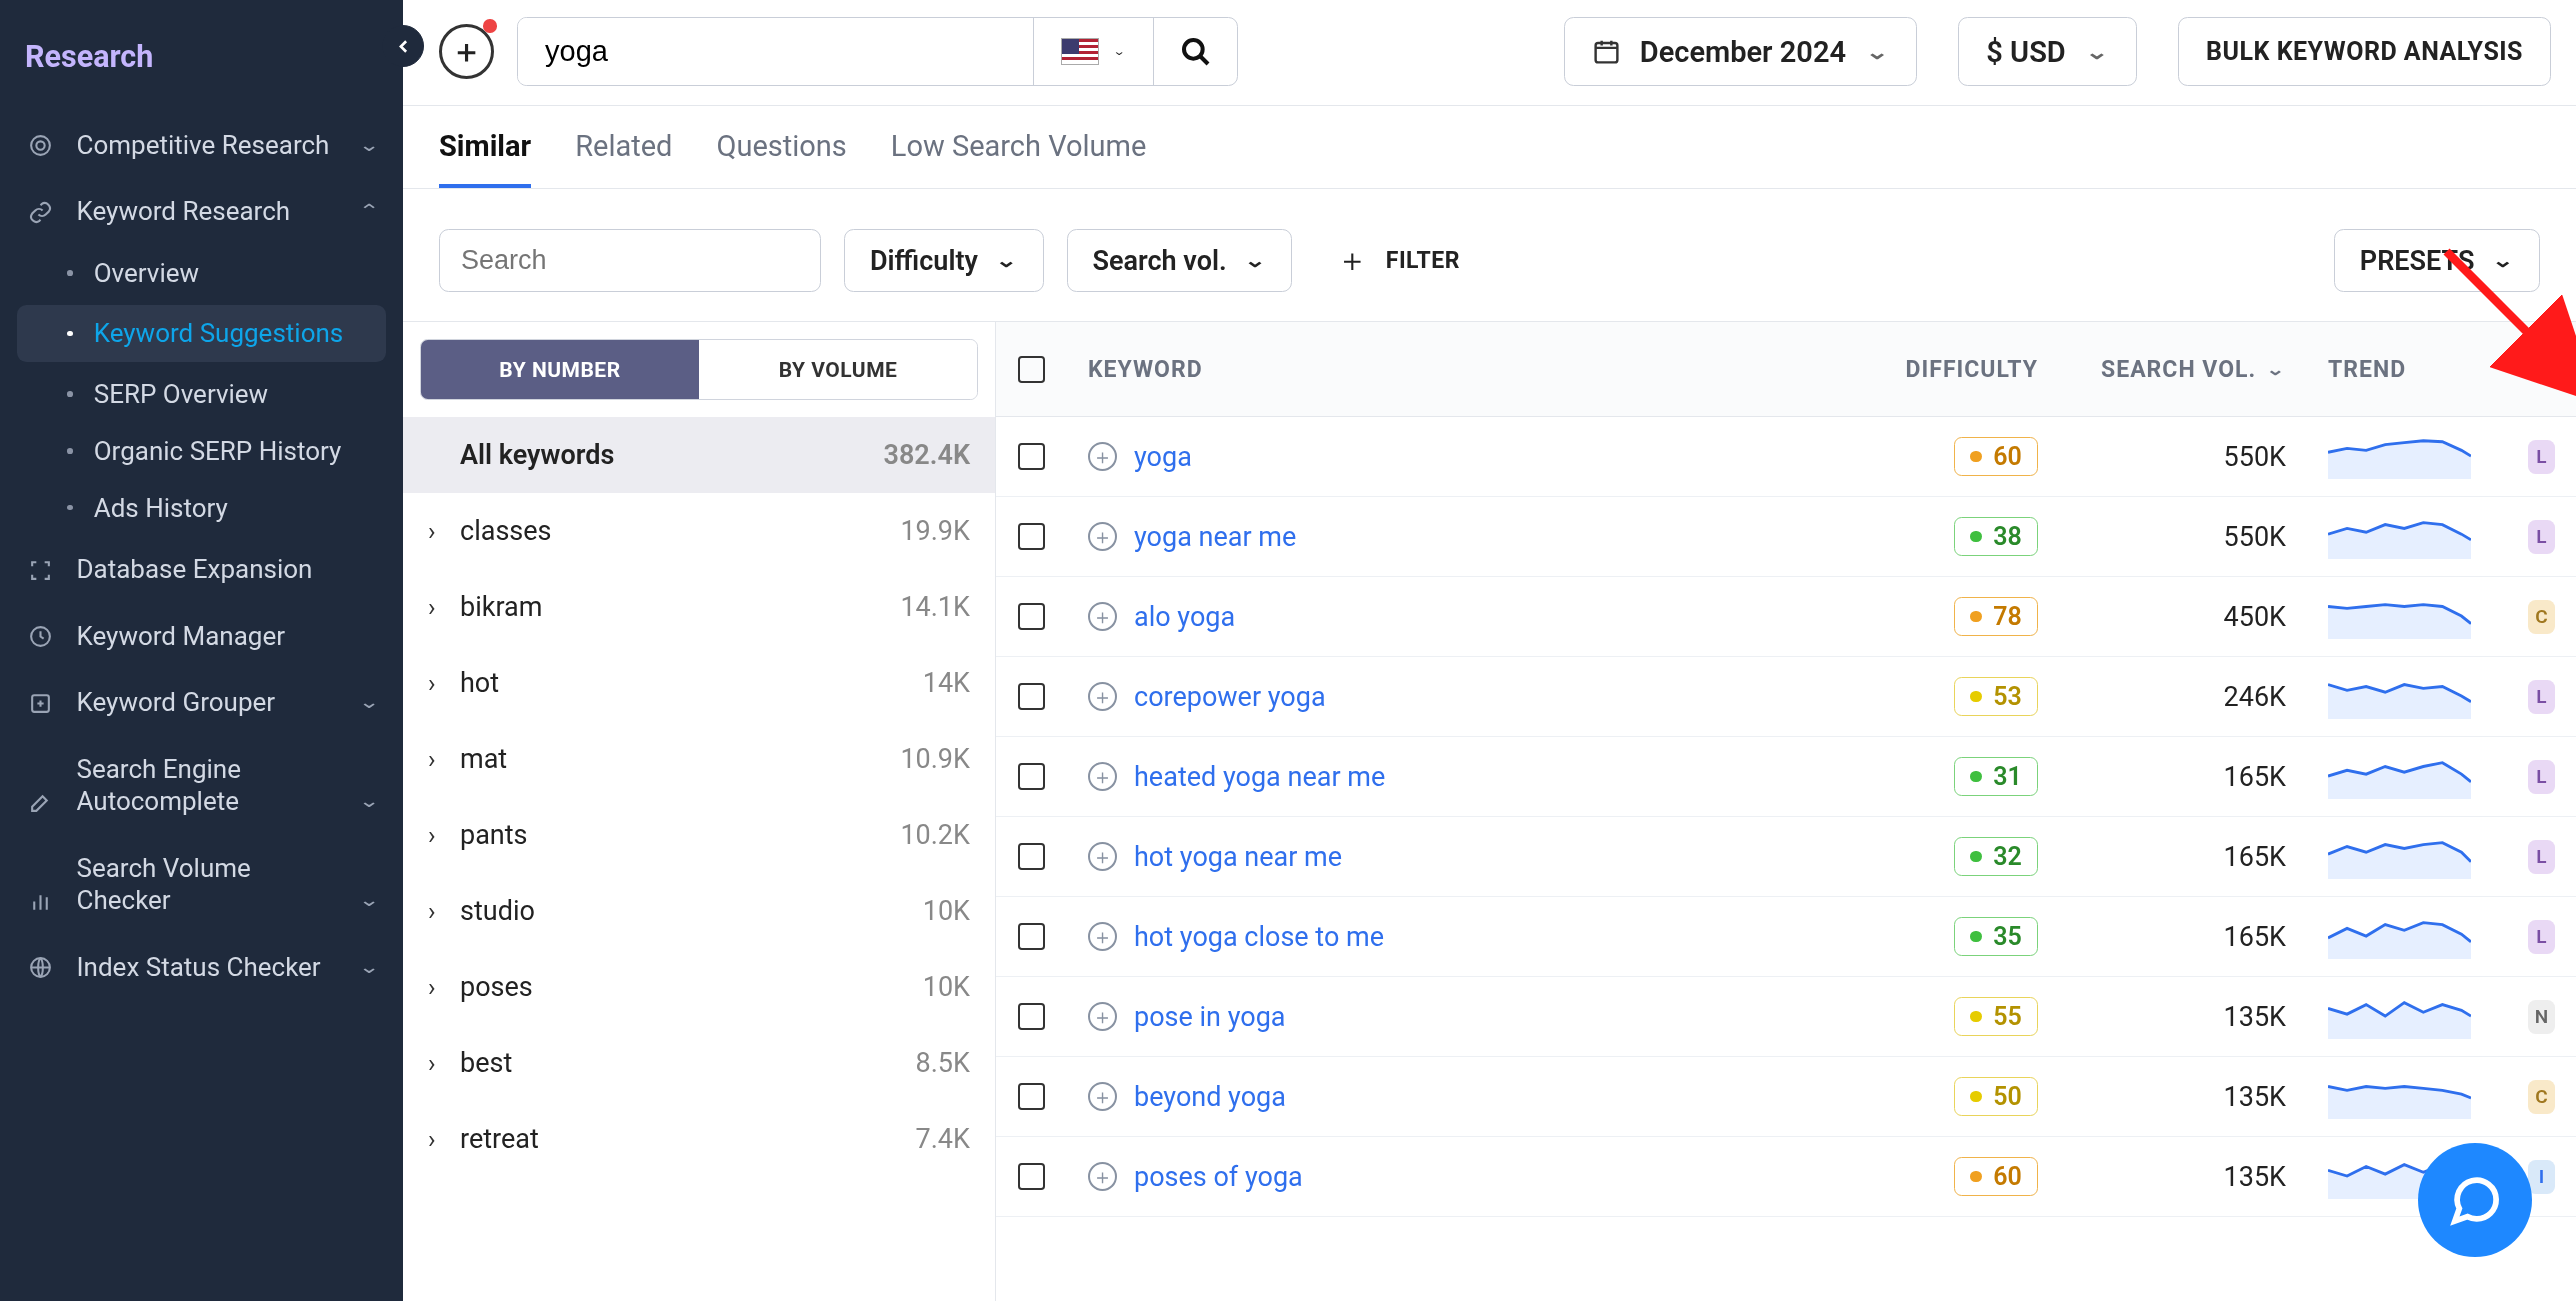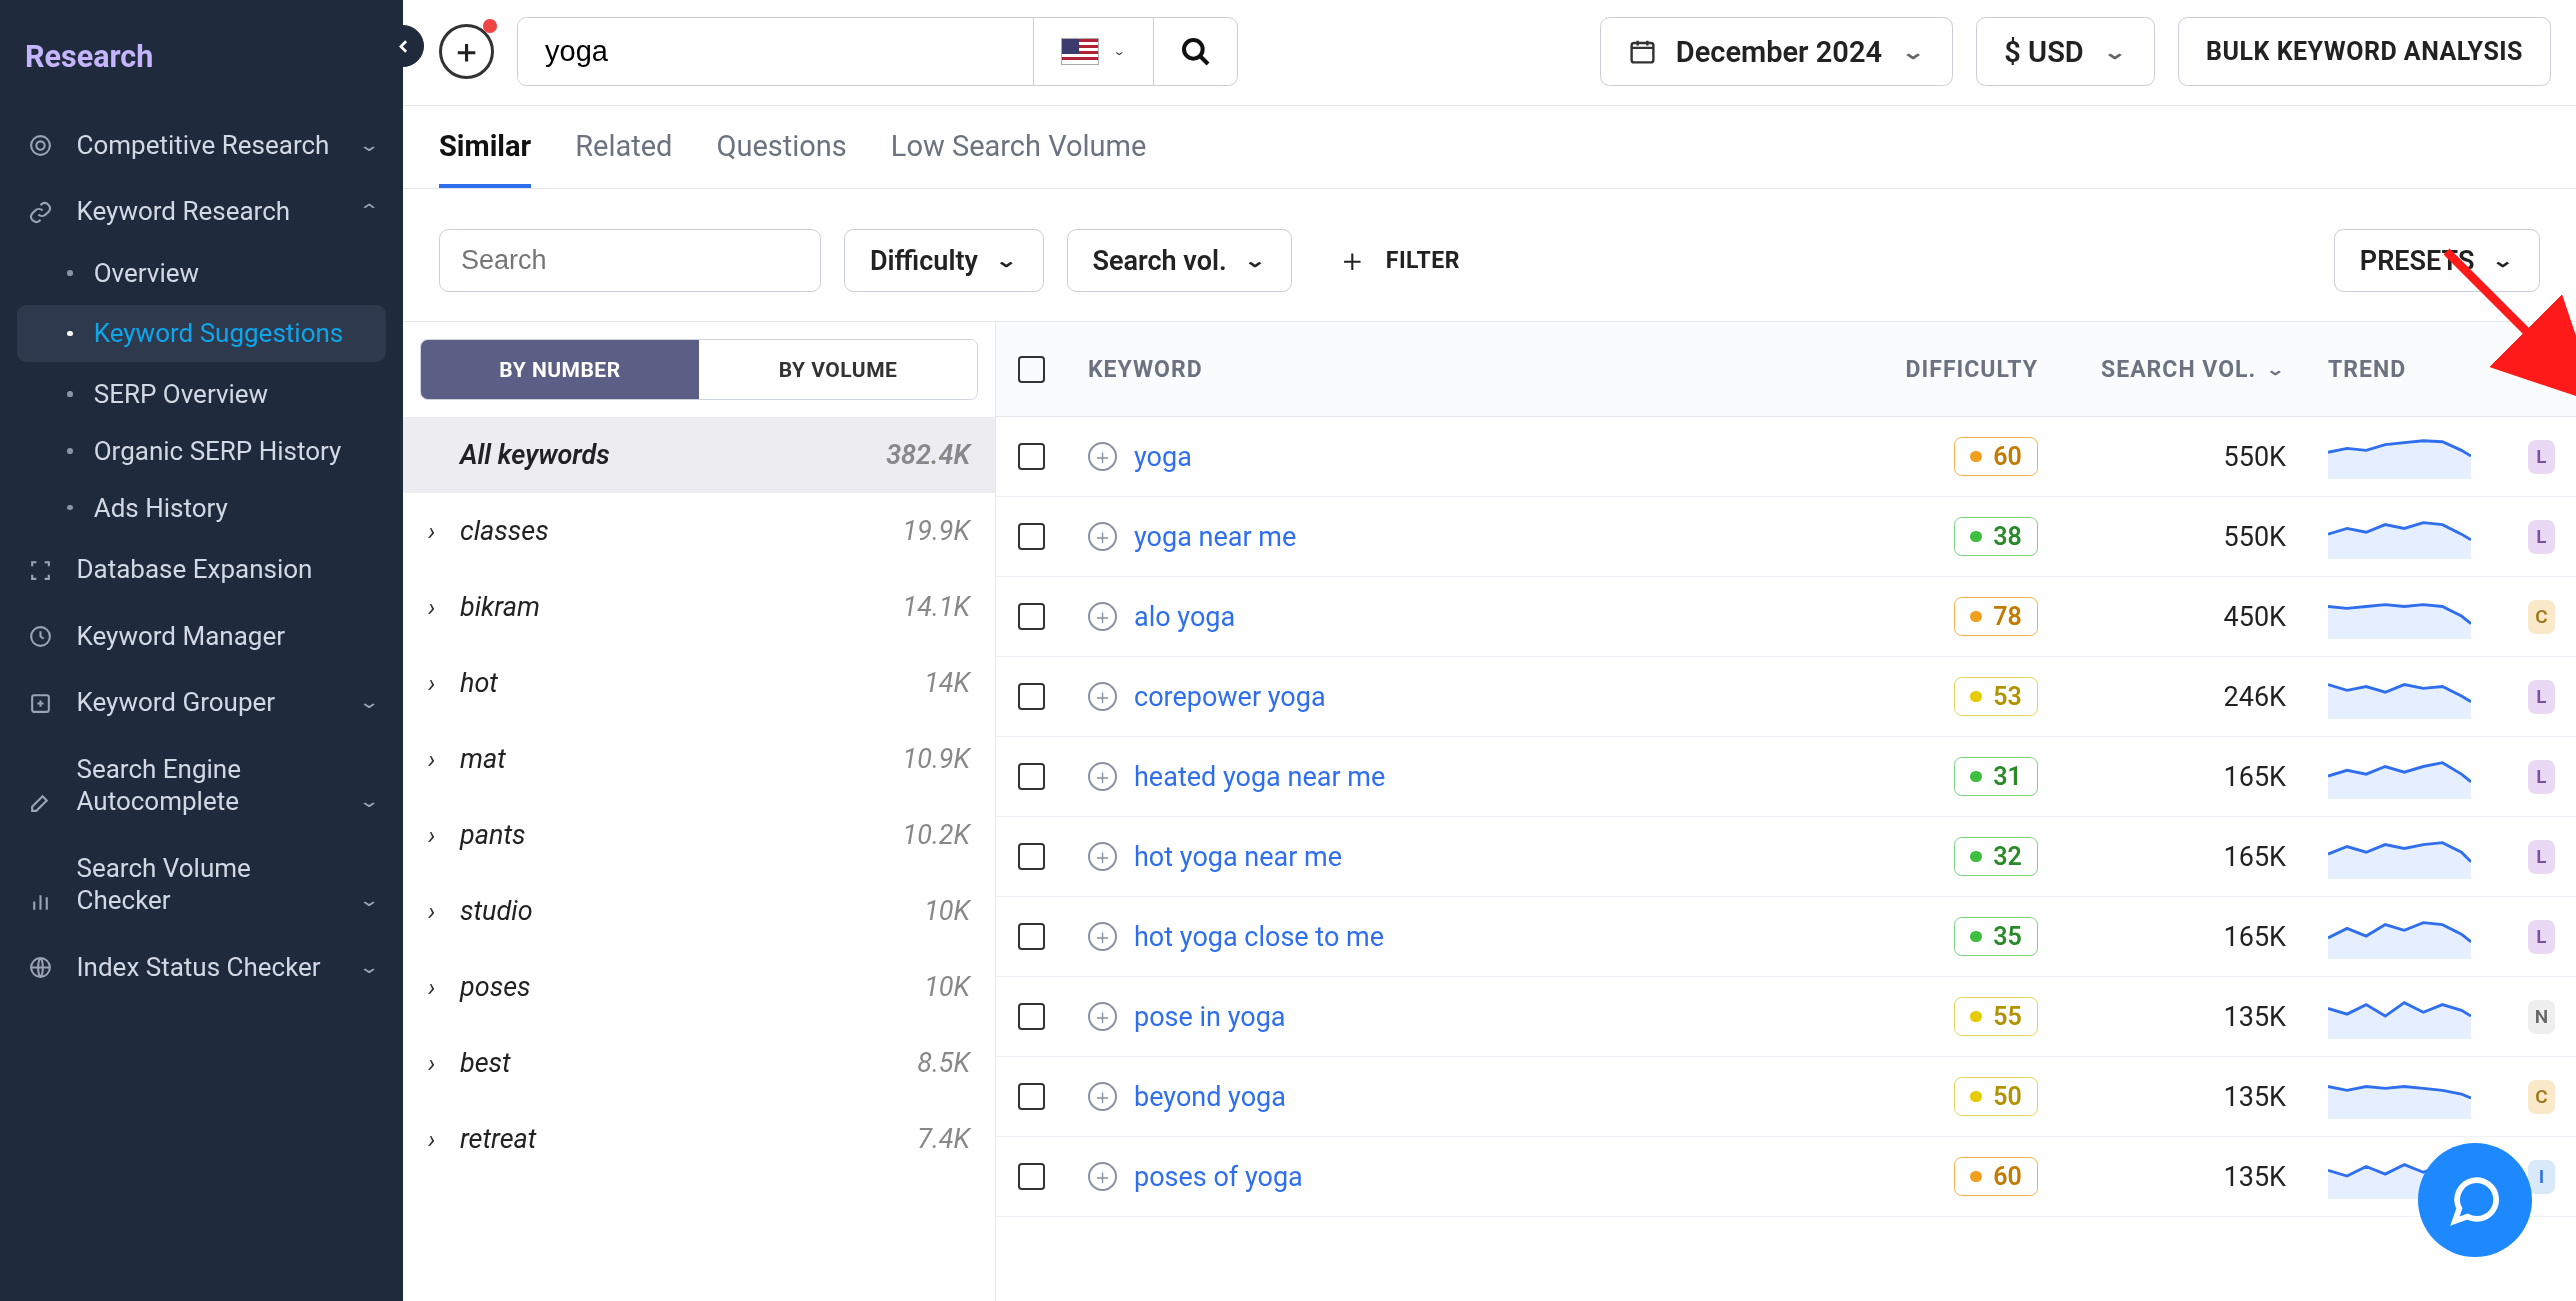--- a/index.html
+++ b/index.html
@@ -103,21 +103,21 @@
 .flag-us{
   width:38px;height:27px;background:linear-gradient(#b22234 0 12%,#fff 12% 24%,#b22234 24% 36%,#fff 36% 48%,#b22234 48% 60%,#fff 60% 72%,#b22234 72% 84%,#fff 84% 100%);position:relative;border:1px solid #aaa;
 }
 .flag-us::before{content:"";position:absolute;left:0;top:0;width:17px;height:15.3px;background:#3c3b6e;}
 .searchbox .go{
   border-left:1.9px solid #c9ced8; height:100%; width:84px; display:flex;align-items:center;justify-content:center;
 }
 .spacer{flex:1;}
 .pill{
   height:69px;border:1.9px solid #c9ced8;border-radius:9.5px;display:flex;align-items:center;
-  gap:19px; padding:0 27px; font-size:29px; font-weight:600; color:#222; background:#fff;
+  gap:19px; padding:0 27px; font-size:29px; font-weight:600; color:#222; background:#fff;margin-left:18px;
 }
 .pill .chev{color:#666;}
 .bulkbtn{font-size:25px; font-weight:700; letter-spacing:0.5px;}
 
 
 .tabs {
   display:flex; gap:44px; padding: 23px 0 0 36px; font-size:29px; color:#6b7280;
   border-bottom: 1.9px solid #e4e7ec;
 }
 .tabs .tab{padding-bottom:21px; cursor:pointer;}
@@ -143,21 +143,21 @@
   display:flex;
   border-top:1.9px solid #e4e7ec;
   flex:1;
   min-height:0;
 }
 .leftcol{ width:593px; border-right:1.9px solid #e4e7ec; display:flex;flex-direction:column;}
 .toggle{display:flex;margin:17px; border:1.9px solid #d0d4dd;border-radius:7.6px;overflow:hidden;height:61px;}
 .toggle div{flex:1;display:flex;align-items:center;justify-content:center;font-size:21px;font-weight:700;letter-spacing:0.5px;}
 .toggle .on{background:#5b5e85;color:#fff;}
 .toggle .off{background:#fff;color:#333;}
-.catrow{display:flex;align-items:center;padding:0 25px;height:76px;font-size:27px;cursor:pointer;font-style:italic;}
+.catrow{display:flex;align-items:center;padding:0 25px;height:76px;font-size:27px;cursor:pointer;}
 .catrow.header{background:#ececf1;font-weight:600;}
 .catrow .name{flex:1;}
 .catrow .cnt{color:#888;}
 .catrow .caret{width:32px;color:#333;font-size:25px;}
 
 .rightcol{flex:1;display:flex;flex-direction:column;min-width:0;}
 .thead{display:flex;align-items:center;height:95px;border-bottom:1.9px solid #e4e7ec;color:#6b7280;font-size:23px;font-weight:700;letter-spacing:1px;background:#fafbfc;}
 .thead .cell, .trow .cell{padding:0 21px;display:flex;align-items:center;}
 .c-chk{width:71px;justify-content:center;}
 .c-kw{flex:1;}

